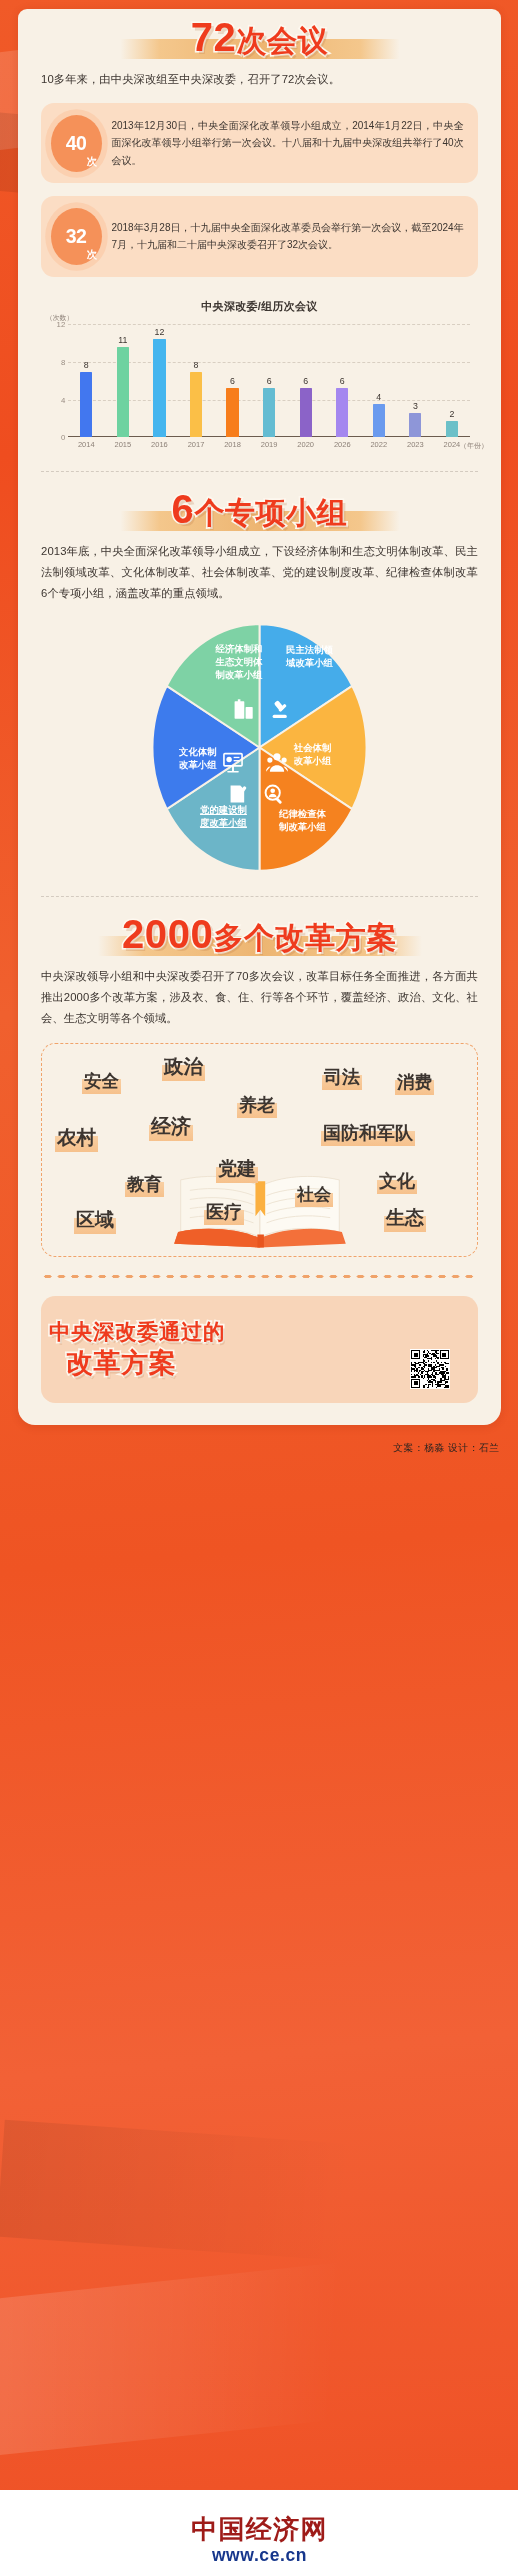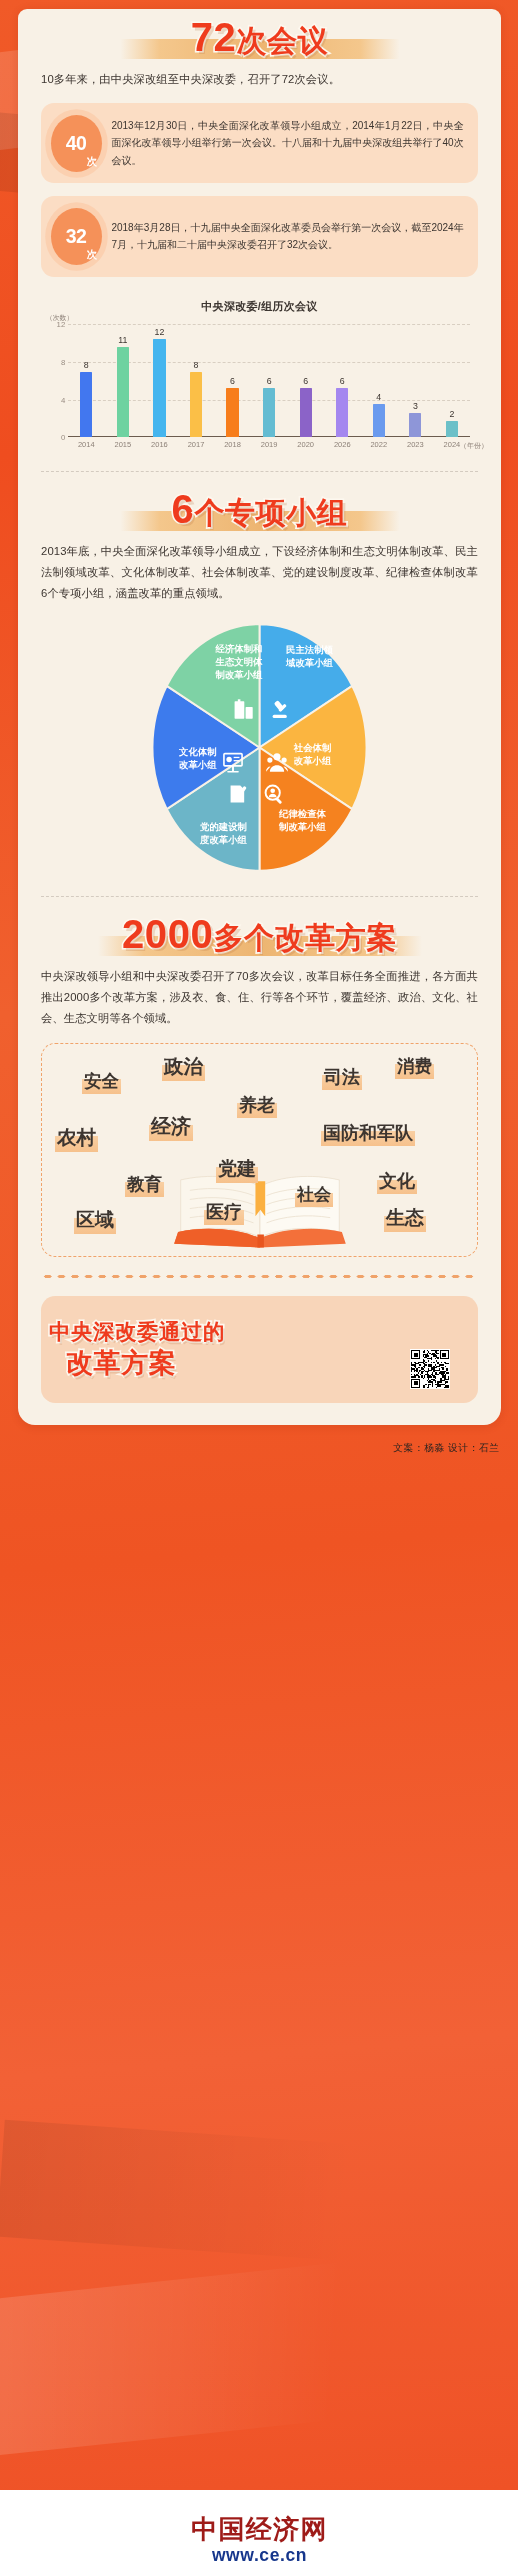--- a/index.html
+++ b/index.html
@@ -368,21 +368,21 @@
             <div>域改革小组</div>
           </div>
           <div class="slice-label" style="left: 127px; top: 121px; width: 73px;">
             <div>社会体制</div>
             <div>改革小组</div>
           </div>
           <div class="slice-label" style="left: 118px; top: 187px; width: 71px;">
             <div>纪律检查体</div>
             <div>制改革小组</div>
           </div>
-          <div class="slice-label" style="left: 38px; top: 200px; width: 73px;">
+          <div class="slice-label" style="left: 38px; top: 183px; width: 73px; text-decoration: underline;">
             <div>党的建设制</div>
             <div>度改革小组</div>
           </div>
           <div class="slice-label" style="left: 14.3px; top: 125px; width: 69px;">
             <div>文化体制</div>
             <div>改革小组</div>
           </div>
           <div class="slice-icon" style="left: 83px; top: 77px;">
             <svg width="22" height="22" viewBox="-2 -2 34 34" fill="#fff">
               <rect x="2" y="3" width="15" height="27" rx="1"></rect>
@@ -463,21 +463,21 @@
             <path d="M150 78 C175 68 212 64 248 70"></path>
         </g>
         <path d="M14 92 C58 82 112 88 140 102 C168 88 222 82 266 92 L272 110 L140 116 L8 110 Z" fill="#f3703a"></path>
         <path d="M14 92 C58 82 112 88 140 102 L140 116 L8 110 Z" fill="#ef5f28"></path>
         <path d="M133 14 L148 14 L148 68 L140.5 58 L133 68 Z" fill="#fbb040"></path>
         <path d="M136 96 L146 96 L146 116 L136 116 Z" fill="#e8551e"></path>
       </svg>
     <div class="tag" style="left: 40px; top: 25px; font-size: 17.5px;"><span class="hl">安全</span></div>
         <div class="tag" style="left: 120px; top: 9px; font-size: 19.5px;"><span class="hl">政治</span></div>
         <div class="tag" style="left: 280px; top: 21px; font-size: 18px;"><span class="hl">司法</span></div>
-        <div class="tag" style="left: 353px; top: 10px; font-size: 17.5px;"><span class="hl">消费</span></div>
+        <div class="tag" style="left: 353px; top: 26px; font-size: 17.5px;"><span class="hl">消费</span></div>
         <div class="tag" style="left: 195px; top: 49px; font-size: 18px;"><span class="hl">养老</span></div>
         <div class="tag" style="left: 107px; top: 69px; font-size: 20px; text-align: center;"><span class="hl">经济</span></div>
         <div class="tag" style="left: 13px; top: 80px; font-size: 19.5px;"><span class="hl">农村</span></div>
         <div class="tag" style="left: 279px; top: 77px; font-size: 18px;"><span class="hl">国防和军队</span></div>
         <div class="tag" style="left: 174px; top: 112px; font-size: 19px;"><span class="hl">党建</span></div>
         <div class="tag" style="left: 83px; top: 128px; font-size: 17.5px;"><span class="hl">教育</span></div>
         <div class="tag" style="left: 253px; top: 139px; font-size: 17px;"><span class="hl">社会</span></div>
         <div class="tag" style="left: 335px; top: 125px; font-size: 18px;"><span class="hl">文化</span></div>
         <div class="tag" style="left: 162px; top: 156px; font-size: 18px;"><span class="hl">医疗</span></div>
         <div class="tag" style="left: 32px; top: 163px; font-size: 19px;"><span class="hl">区域</span></div>

